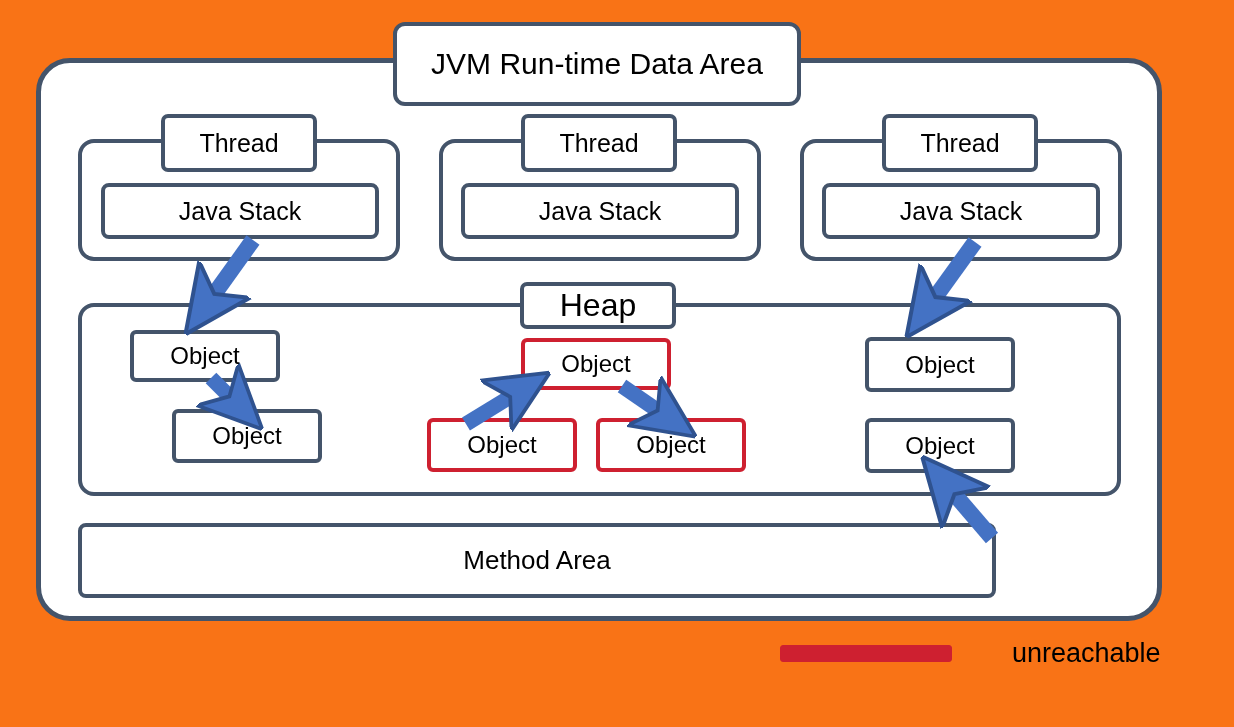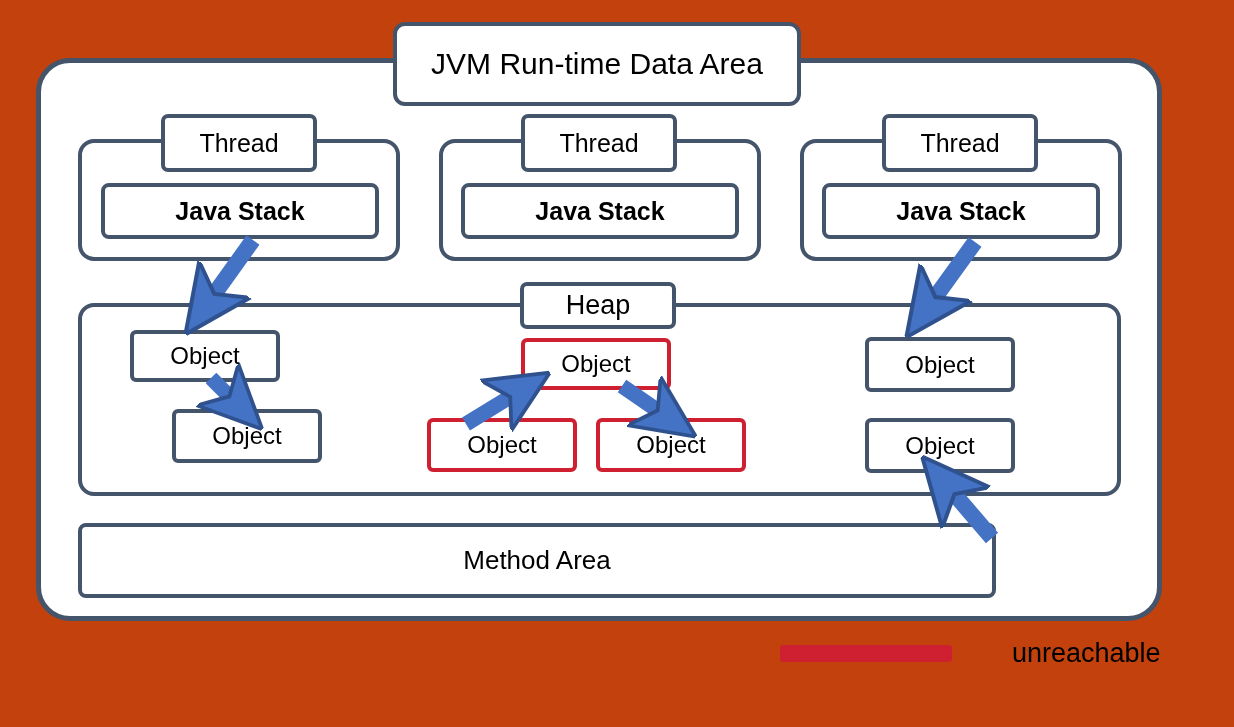--- a/index.html
+++ b/index.html
@@ -7,21 +7,21 @@
     padding: 0;
     background: #ffffff;
   }
   body {
     font-family: "Liberation Sans", sans-serif;
   }
   #canvas {
     position: relative;
     width: 1234px;
     height: 727px;
-    background: #c2410c;
+    background: #f97316;
     overflow: hidden;
   }
   .box {
     position: absolute;
     box-sizing: border-box;
     background: #ffffff;
     border: 4px solid #44546A;
     display: flex;
     align-items: center;
     justify-content: center;
@@ -58,21 +58,20 @@
     width: 156px; height: 58px;
     font-size: 25px;
     z-index: 6;
   }
   .java-stack {
     top: 183px;
     width: 278px; height: 56px;
     font-size: 25px;
     z-index: 6;
     border-radius: 8px;
-    font-weight: bold;
   }
 
   #thread-frame-1 { left: 78px; }
   #thread-label-1 { left: 161px; }
   #java-stack-1  { left: 101px; }
 
   #thread-frame-2 { left: 439px; }
   #thread-label-2 { left: 521px; }
   #java-stack-2  { left: 461px; }
 
@@ -82,21 +81,21 @@
 
   
   #heap-frame {
     left: 78px; top: 303px;
     width: 1043px; height: 193px;
     border-radius: 16px;
   }
   #heap-label {
     left: 520px; top: 282px;
     width: 156px; height: 47px;
-    font-size: 27px;
+    font-size: 32px;
     z-index: 6;
   }
 
   .obj {
     font-size: 24px;
     border-width: 4px;
     z-index: 5;
     border-radius: 6px;
   }
 

